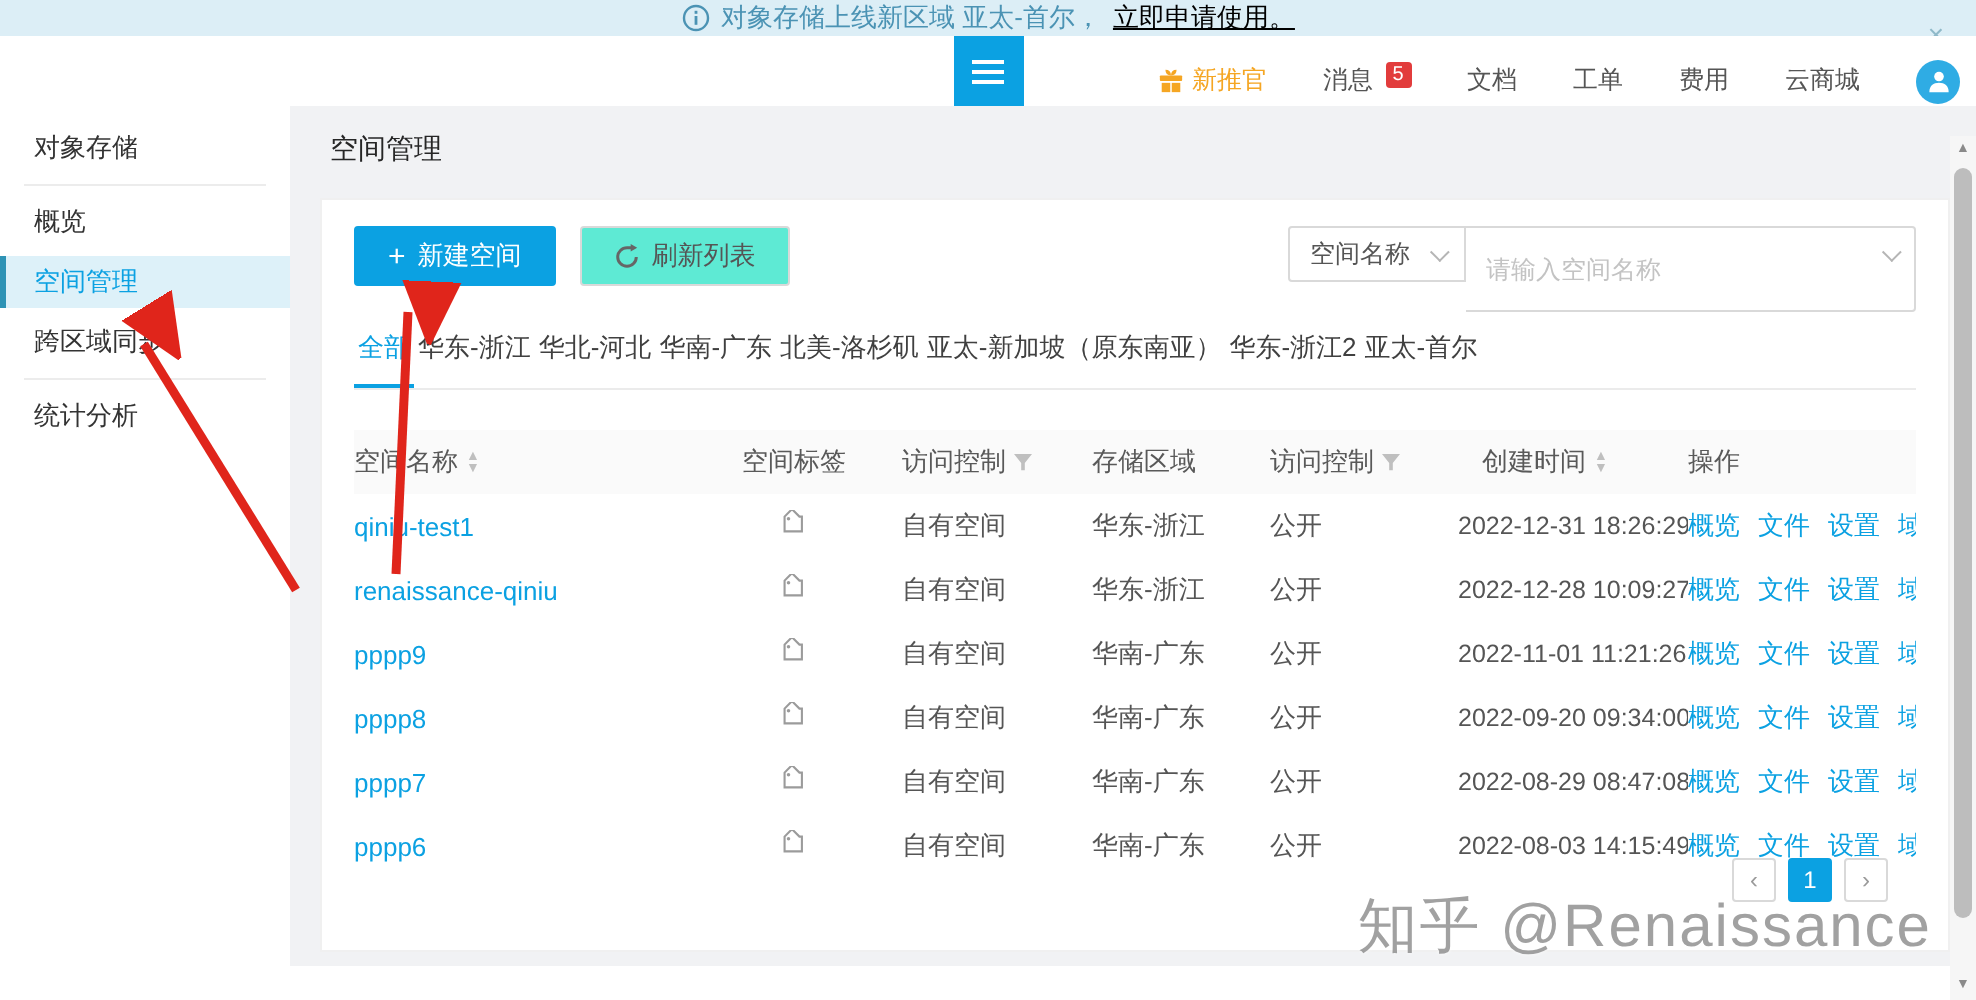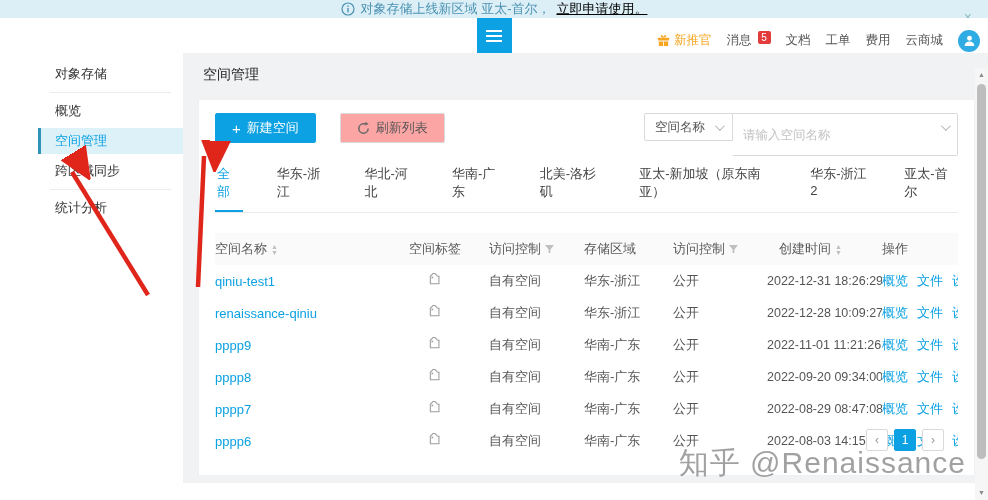--- a/index.html
+++ b/index.html
@@ -16,67 +16,67 @@
 
   
   .nav { height:35px; background:#fff; display:flex; align-items:center; position:relative;flex-direction:column; }
   .burger { width:35px; height:35px; background:#0ba1e2; display:flex; flex-direction:column;
     align-items:center; justify-content:center; gap:3px; cursor:pointer; flex:0 0 35px; }
   .burger i { display:block; width:16px; height:2px; background:#fff; }
   .logo { display:flex; align-items:center; gap:5px; margin-left:16px; cursor:pointer; }
   .logo svg { width:22px; height:18px; }
   .logo-text { color:#0ba1e2; font-size:15px; font-weight:bold; letter-spacing:1px; }
   .nav-right { position:absolute; right:8px; top:0; height:45px; display:flex;
-    align-items:center; gap:15px; font-size:12.5px; color:#555; }
+    align-items:center; gap:28px; font-size:12.5px; color:#555; }
   .nav-item { cursor:pointer; display:flex; align-items:center; gap:4px; }
   .nav-item.hot { color:#f5a623; }
   .badge { display:inline-block; min-width:13px; height:13px; background:#e23c3c; color:#fff;
     font-size:10px; line-height:13px; text-align:center; border-radius:2px; margin-left:2px;
     transform:translateY(-3px); }
   .avatar { width:22px; height:22px; border-radius:50%; background:#2face4; display:flex;
     align-items:center; justify-content:center; cursor:pointer; }
 
   
-  .app { display:flex; height:430px;padding-left:38px; }
+  .app { display:flex; height:430px; }
   .sidebar { width:145px; background:#fff; padding-top:8px; flex:0 0 145px; }
   .side-item { height:26px; line-height:26px; padding-left:14px; font-size:13px; color:#333;
     cursor:pointer; border-left:3px solid transparent; }
   .side-item.active { background:#ddf1f9; color:#0ba1e2; border-left-color:#2e93b5; }
   .side-div { border-bottom:1px solid #ececec; margin:5px 12px 5px 12px; }
   .side-gap { height:4px; }
 
   .main { flex:1; background:#f1f2f4; padding:0 13px 0 15px; position:relative; }
   .page-title { font-size:14px; color:#262626; padding:13px 0 0 5px; }
 
   .card { background:#fff; margin-top:15px; height:377px; position:relative;
     padding:13px 16px 0 16px; border:1px solid #f0f0f0; }
 
   
   .toolbar { display:flex; gap:12px; align-items:center; }
   .btn { font-size:13px; border-radius:2px; height:30px; display:inline-flex; align-items:center;
     gap:6px; padding:0 16px; cursor:pointer; }
   .btn-primary { background:#0ba1e2; color:#fff; border:1px solid #0ba1e2; }
-  .btn-plain { background:#fca5a5; color:#555; border:1px solid #d9d9d9;margin-left:12px; }
+  .btn-plain { background:#5eead4; color:#555; border:1px solid #d9d9d9; }
   .plus { font-size:15px; line-height:1; }
   .refresh-ic { width:13px; height:13px; }
 
   
   .search-box { position:absolute; top:13px; right:16px; display:flex; }
   .sel { height:28px; border:1px solid #d9d9d9; background:#fff; display:flex; align-items:center;
     gap:10px; padding:0 10px; font-size:12.5px; color:#555; cursor:pointer; border-radius:2px 0 0 2px; }
   .chev { width:7px; height:7px; border-right:1.5px solid #b5b5b5; border-bottom:1.5px solid #b5b5b5;
     transform:rotate(45deg) translateY(-2px); display:inline-block; }
   .inp-wrap { position:relative; }
   .inp { height:43px; width:225px; border:1px solid #d9d9d9; border-left:none; font-size:12.5px;
     padding:0 26px 0 10px; color:#555; border-radius:0 2px 2px 0; outline:none; }
   .inp::placeholder { color:#c3c3c3; }
   .inp-chev { position:absolute; right:10px; top:11px; }
 
   
-  .tabs { display:flex; gap:32px; margin-top:16px; border-bottom:1px solid #ebebeb;
+  .tabs { display:flex; margin-top:16px; border-bottom:1px solid #ebebeb;
     font-size:13px; color:#404040; }
   .tab { padding:6px 2px 9px 2px; cursor:pointer; border-bottom:2px solid transparent; }
   .tab.active { color:#0ba1e2; border-bottom-color:#0ba1e2; }
 
   
   .table { margin-top:20px; font-size:13px; }
   .tr { display:grid; grid-template-columns:194px 80px 95px 89px 94px 115px auto;
     align-items:center; height:32px; }
   .thead { background:#fafafa; color:#595959; }
   .th, .td { padding-right:6px; white-space:nowrap; overflow:hidden; }

